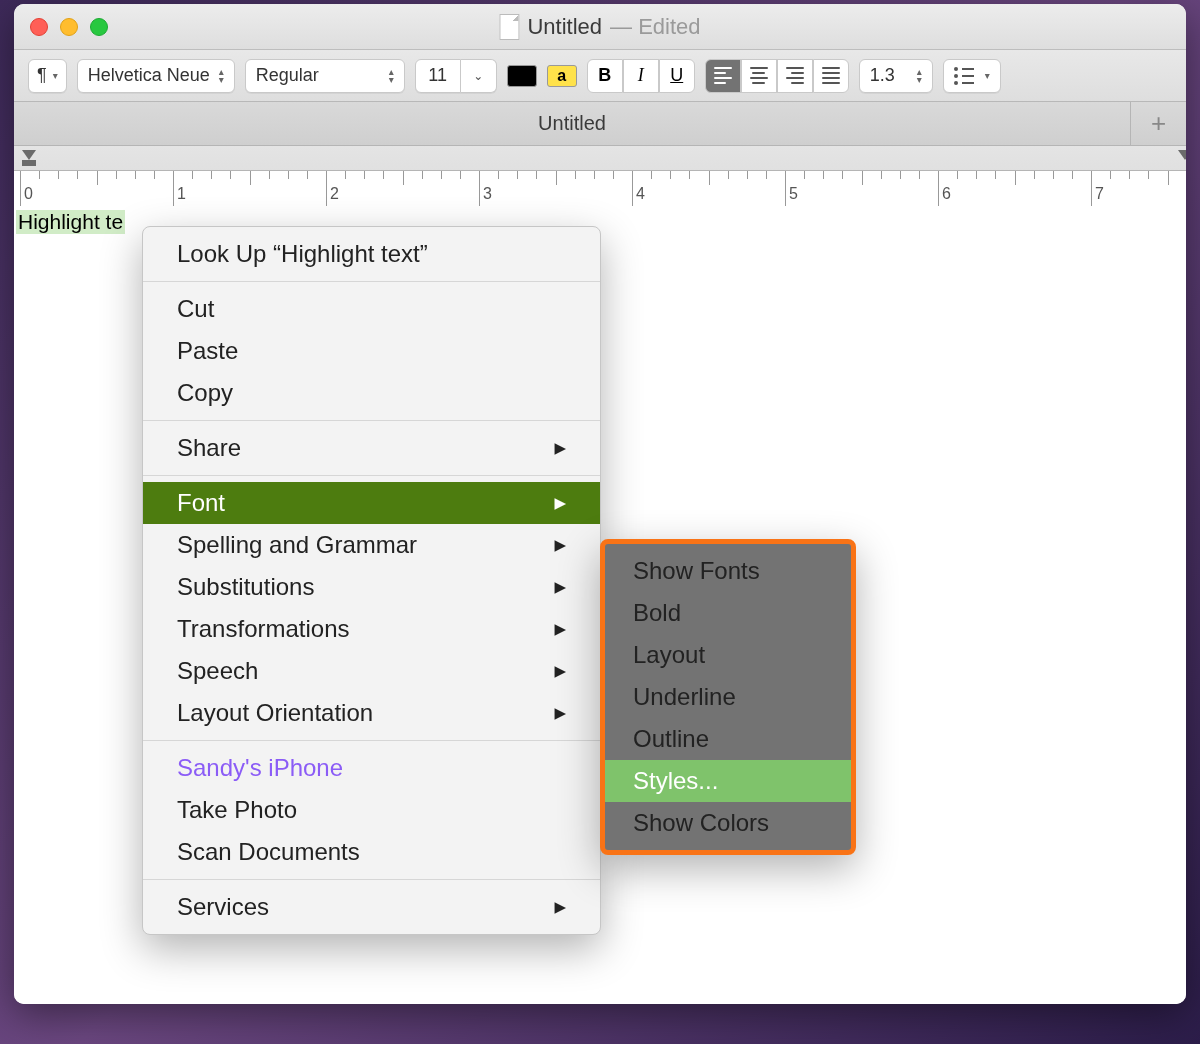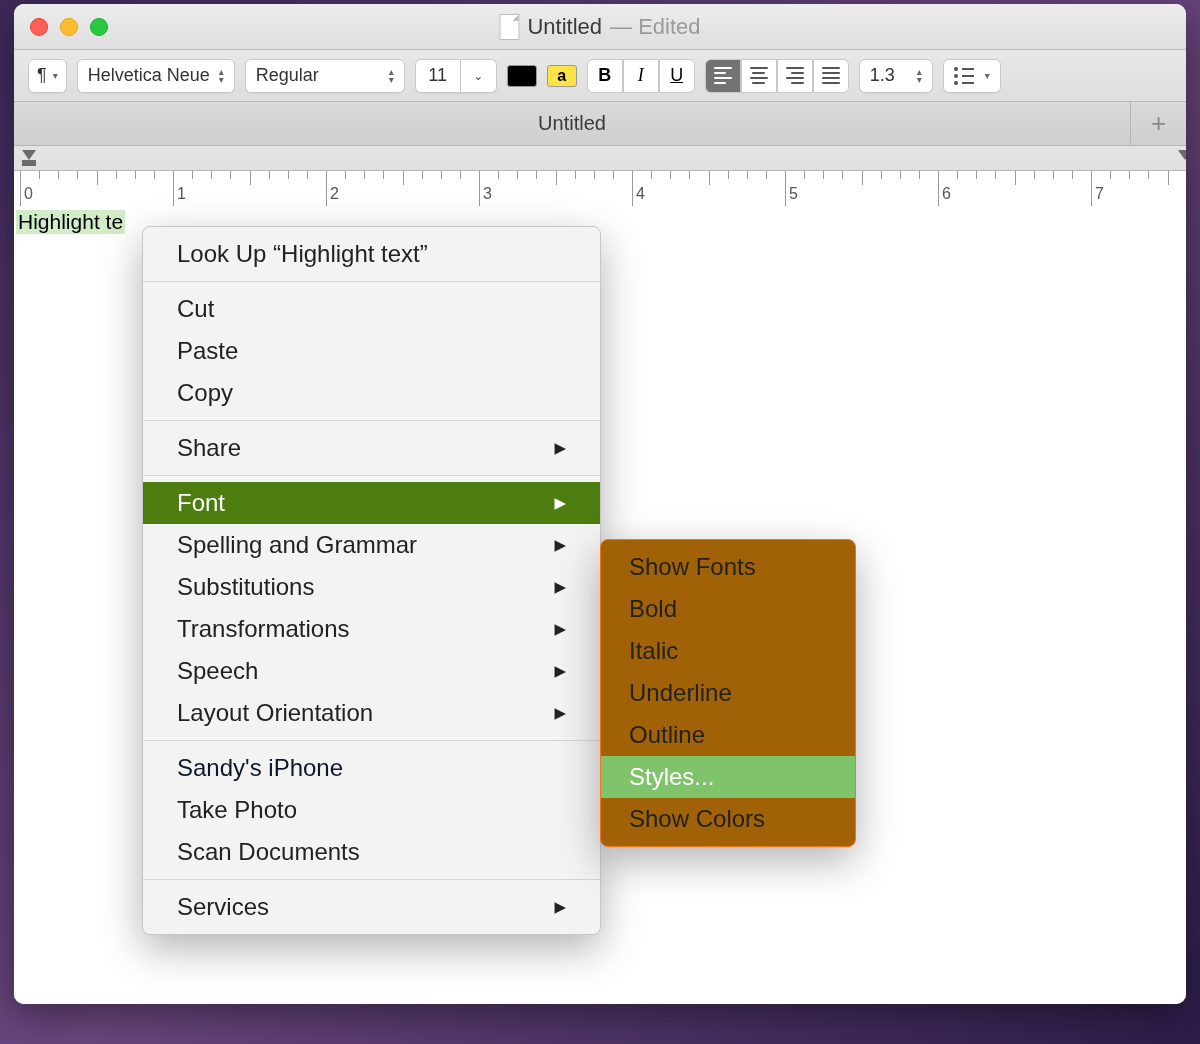--- a/index.html
+++ b/index.html
@@ -106,28 +106,28 @@
   
   .ctx{
     position:absolute; top:226px; left:142px; width:459px;
     background:#f3f3f3; border:1px solid #c6c6c6; border-radius:8px;
     box-shadow:0 14px 42px rgba(0,0,0,0.3);
     font-size:24px; color:#222; padding:6px 0;
   }
   .ctx-item{
     padding:7px 34px; display:flex; justify-content:space-between; align-items:center;
   }
-  .ctx-item.disabled{color:#0f172a;}
+  .ctx-item.disabled{color:#8b5cf6;}
   .ctx-sep{height:1px;background:#d6d6d6;margin:6px 0;}
   .ctx-item.highlighted{background:#4d7c0f;color:#fff;}
   .ctx-arrow{font-size:15px;}
   .ctx-item.highlighted .ctx-arrow{color:#fff;}
   .submenu{
     position:absolute; top:539px; left:600px; width:256px;
-    background:#a16207; border:1px solid #f97316; border-radius:8px;
+    background:#737373; border:5px solid #f97316; border-radius:8px;
     box-shadow:0 14px 42px rgba(0,0,0,0.3);
     font-size:24px; color:#222; padding:6px 0;
   }
   .sub-item{padding:7px 28px;}
   .sub-item.highlighted{background:#7fc36b;color:#fff;}
   .list-icon{display:inline-flex;flex-direction:column;gap:3px;}
   .list-icon span{display:flex;align-items:center;gap:4px;}
   .list-icon .dot{width:4px;height:4px;background:#555;border-radius:50%;}
   .list-icon .line{width:12px;height:2px;background:#555;}
 </style>
@@ -409,18 +409,18 @@
   <div class="ctx-sep"></div>
   <div class="ctx-item">
       <span>Services</span>
       <span class="ctx-arrow">▶</span>
     </div>
 </div>
 
 <div class="submenu">
   <div class="sub-item"><span>Show Fonts</span></div>
   <div class="sub-item"><span>Bold</span></div>
-  <div class="sub-item"><span>Italic</span></div>
+  <div class="sub-item"><span>Layout</span></div>
   <div class="sub-item"><span>Underline</span></div>
   <div class="sub-item"><span>Outline</span></div>
   <div class="sub-item highlighted"><span>Styles...</span></div>
   <div class="sub-item"><span>Show Colors</span></div>
 </div>
 
 </body></html>

